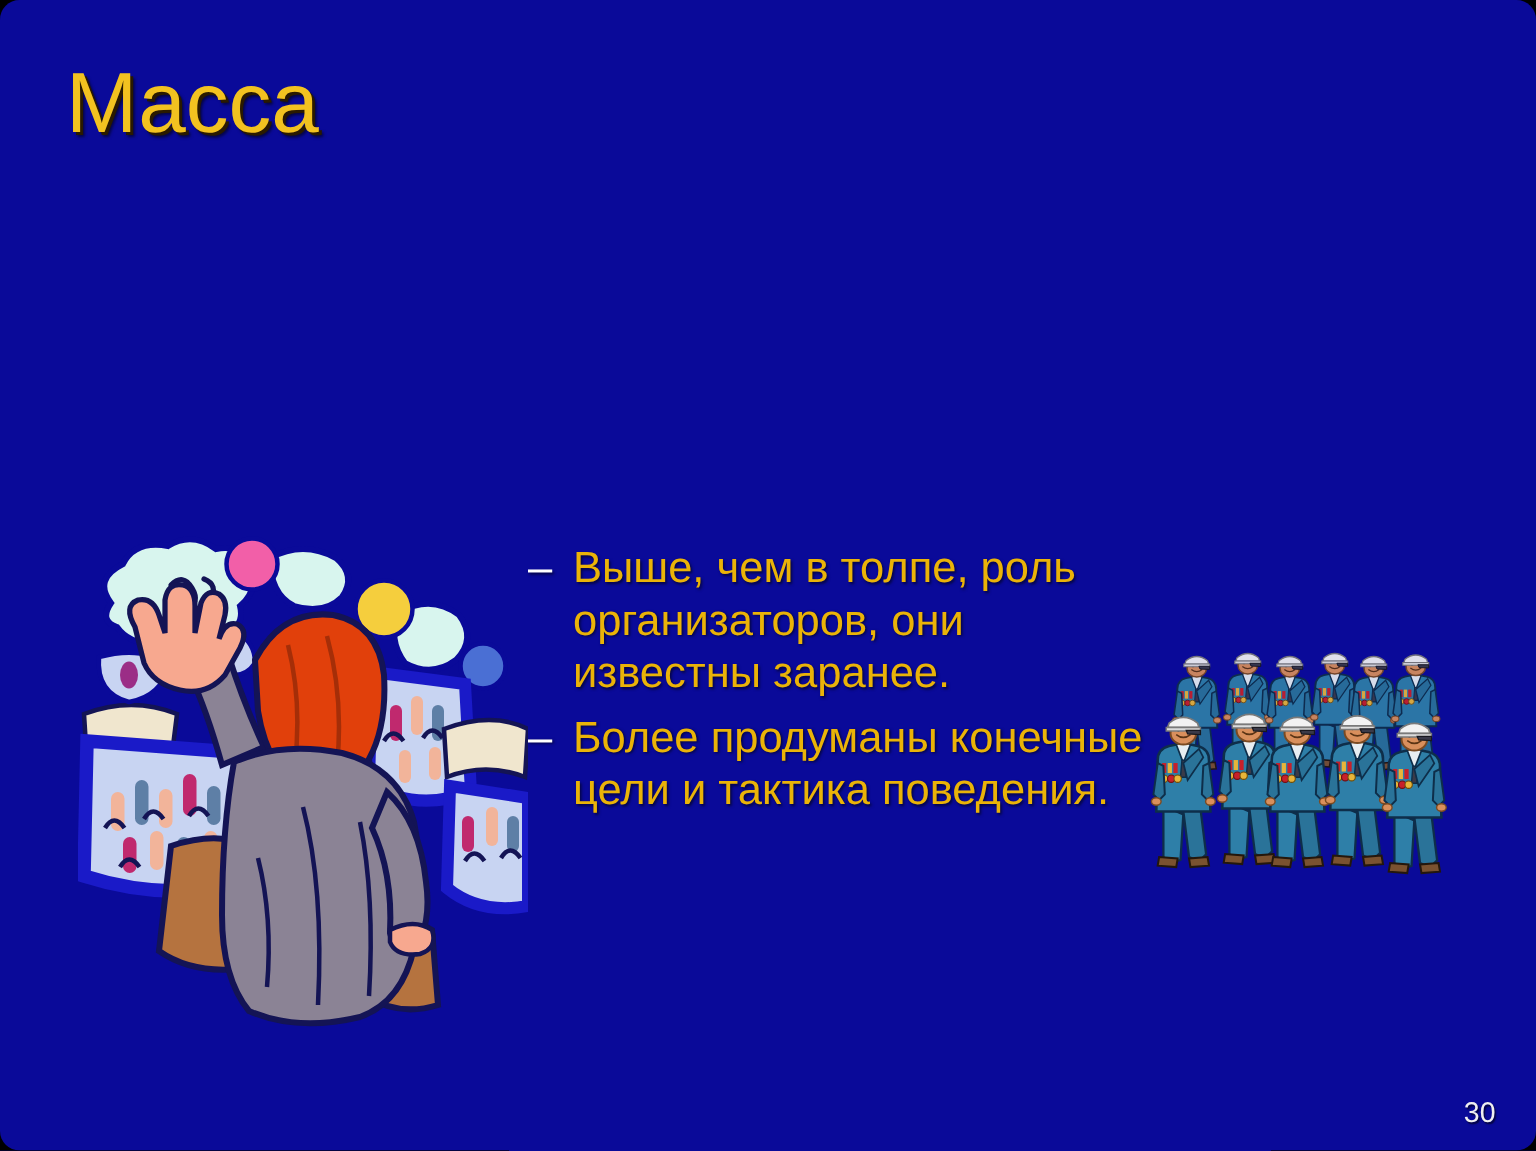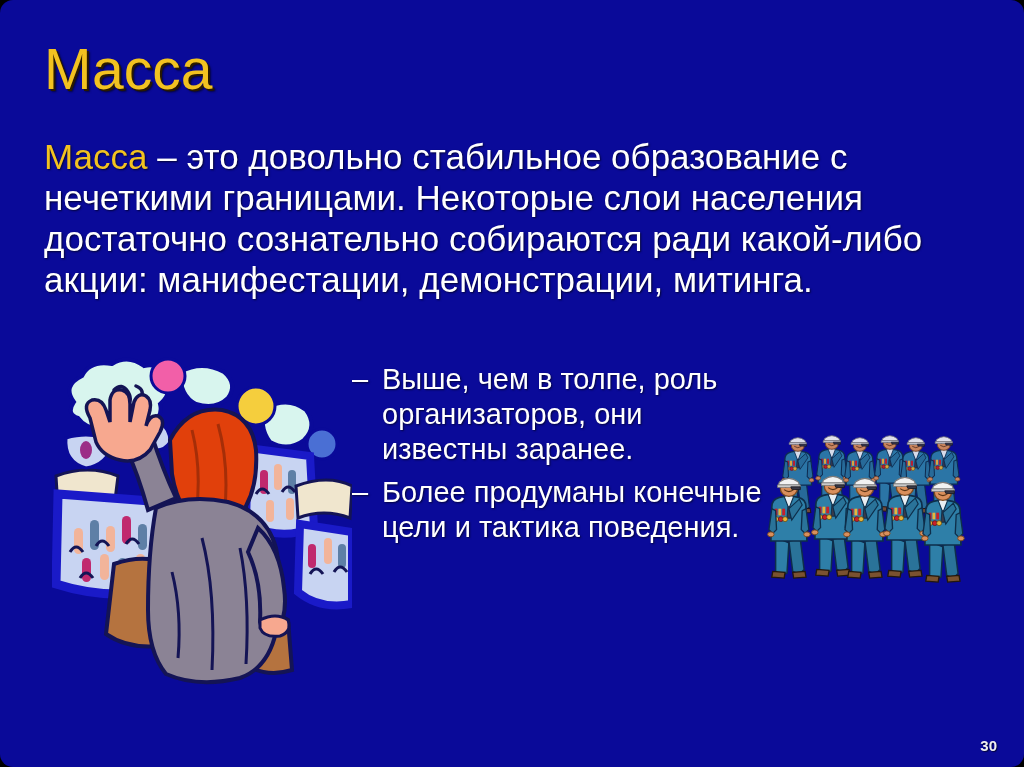--- a/index.html
+++ b/index.html
@@ -62,33 +62,32 @@
     width: 30px;
     font-size: 29px;
     line-height: 35px;
     color: #FFFFFF;
     text-shadow: 1px 1px 2px rgba(0,0,0,0.6);
   }
   .bullet-text {
     flex: 1 1 auto;
     font-size: 29px;
     line-height: 35px;
-    color: #ffffff;
+    color: #eab308;
     text-shadow: 1px 1px 2px rgba(0,0,0,0.6);
   }
 
   
   #page-number {
     position: absolute;
     right: 27px;
     bottom: 13px;
-    font-size: 15px;
+    font-size: 19px;
     color: #F0F0F0;
     text-shadow: 1px 1px 1px rgba(0,0,0,0.6);
-    font-weight: bold;
   }
 
   
   #art-woman {
     position: absolute;
     left: 52px;
     top: 352px;
     width: 300px;
     height: 334px;
   }
@@ -101,23 +100,20 @@
   }
   .art-svg { display: block; width: 100%; height: 100%; }
 </style>
 </head>
 <body>
 
 <div id="slide">
 
   <div id="slide-title">Масса</div>
 
-  <div id="body-paragraph">
-    <span class="lead">Масса</span><span> – это довольно стабильное образование с нечеткими границами. Некоторые слои населения достаточно сознательно собираются ради какой-либо акции: манифестации, демонстрации, митинга.</span>
-  </div>
 
   <div id="bullet-list">
     <div class="bullet-row">
       <span class="bullet-dash">–</span>
       <span class="bullet-text">Выше, чем в толпе, роль организаторов, они известны заранее.</span>
     </div>
     <div class="bullet-row">
       <span class="bullet-dash">–</span>
       <span class="bullet-text">Более продуманы конечные цели и тактика поведения.</span>
     </div>

